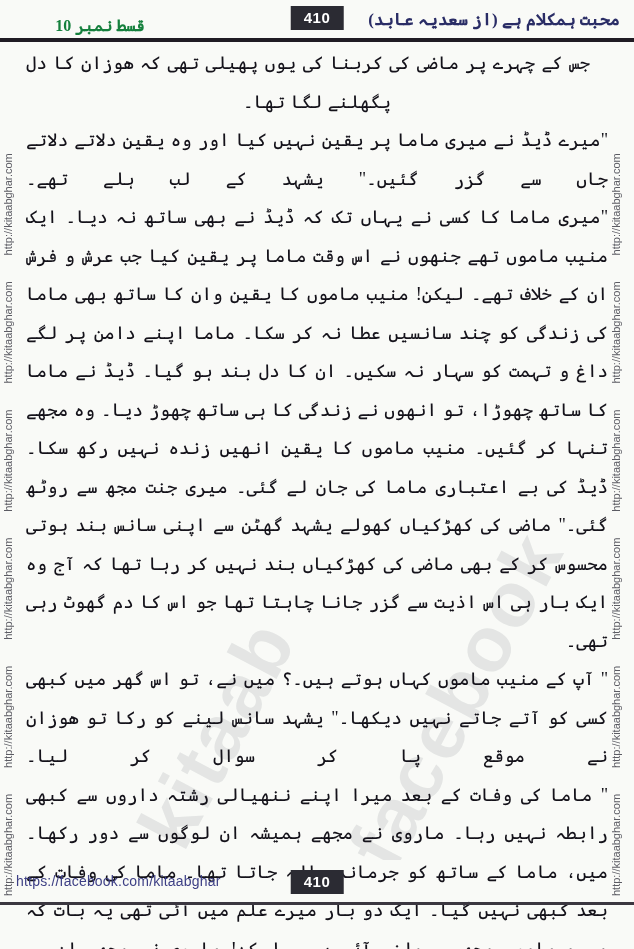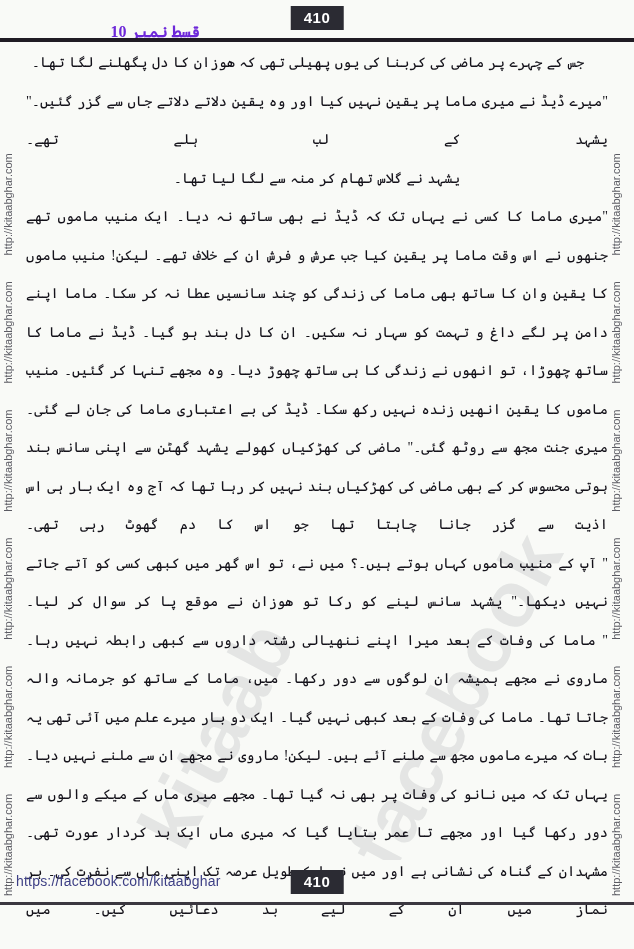--- a/index.html
+++ b/index.html
@@ -42,26 +42,27 @@
     font-size: 17px;
     font-weight: 700;
     color: #2a2d66;
     white-space: nowrap;
     letter-spacing: -0.3px;
   }
   .header-episode {
     position: absolute;
     left: 0;
     right: auto;
-    top: 22px;
+    top: 16px;
     width: 200px;
+    text-align: center;
     font-family: "Liberation Serif", "DejaVu Serif", serif;
     font-size: 16px;
     font-weight: 700;
-    color: #6d28d9;
+    color: #15803d;
     white-space: nowrap;
   }
   .page-badge {
     position: absolute;
     left: 50%;
     transform: translateX(-50%);
     top: 6px;
     background: #2b2b33;
     color: #ffffff;
     font-family: "Liberation Sans", sans-serif;
@@ -138,21 +139,21 @@
   .content {
     position: absolute;
     top: 44px;
     left: 26px;
     width: 582px;
     height: 852px;
     direction: rtl;
     text-align: justify;
     text-align-last: justify;
     font-family: "Liberation Serif", "DejaVu Serif", serif;
-    font-size: 14px;
+    font-size: 18px;
     line-height: 38.5px;
     color: #14121a;
   }
   .content p {
     margin: 0 0 0 0;
     padding: 0;
     text-align: justify;
     text-align-last: justify;
     white-space: normal;
     word-spacing: 1px;
@@ -210,20 +211,21 @@
     padding: 3px 13px 4px 13px;
     letter-spacing: 0.5px;
   }
 </style>
 </head>
 <body>
 
 <div class="page">
 
   <div class="header">
+    <div class="header-title">محبت ہمکلام ہے (از سعدیہ عابد)</div>
     <div class="header-episode">قسط نمبر 10</div>
     <div class="page-badge">410</div>
   </div>
   <div class="rule-top"></div>
 
   <div class="side-wm left">
     <div class="stack">
       <span>http://kitaabghar.com</span>
       <span>http://kitaabghar.com</span>
       <span>http://kitaabghar.com</span>
@@ -244,21 +246,20 @@
   </div>
 
   <div class="diag-wm">
     <span class="w1">kitaab</span>
     <span class="w2">facebook</span>
   </div>
 
   <div class="content">
     <p class="center-last indent">جس کے چہرے پر ماضی کی کربنا کی یوں پھیلی تھی کہ ھوزان کا دل پگھلنے لگا تھا۔</p>
     <p>"میرے ڈیڈ نے میری ماما پر یقین نہیں کیا اور وہ یقین دلاتے دلاتے جاں سے گزر گئیں۔" یشہد کے لب ہلے تھے۔</p>
-    <p class="center-last">یشہد نے گلاس تھام کر منہ سے لگا لیا تھا۔</p>
     <p>"میری ماما کا کسی نے یہاں تک کہ ڈیڈ نے بھی ساتھ نہ دیا۔ ایک منیب ماموں تھے جنھوں نے اس وقت ماما پر یقین کیا جب عرش و فرش ان کے خلاف تھے۔ لیکن! منیب ماموں کا یقین وان کا ساتھ بھی ماما کی زندگی کو چند سانسیں عطا نہ کر سکا۔ ماما اپنے دامن پر لگے داغ و تہمت کو سہار نہ سکیں۔ ان کا دل بند ہو گیا۔ ڈیڈ نے ماما کا ساتھ چھوڑا، تو انھوں نے زندگی کا ہی ساتھ چھوڑ دیا۔ وہ مجھے تنہا کر گئیں۔ منیب ماموں کا یقین انھیں زندہ نہیں رکھ سکا۔ ڈیڈ کی بے اعتباری ماما کی جان لے گئی۔ میری جنت مجھ سے روٹھ گئی۔" ماضی کی کھڑکیاں کھولے یشہد گھٹن سے اپنی سانس بند ہوتی محسوس کر کے بھی ماضی کی کھڑکیاں بند نہیں کر رہا تھا کہ آج وہ ایک بار ہی اس اذیت سے گزر جانا چاہتا تھا جو اس کا دم گھوٹ رہی تھی۔</p>
     <p>" آپ کے منیب ماموں کہاں ہوتے ہیں۔؟ میں نے، تو اس گھر میں کبھی کسی کو آتے جاتے نہیں دیکھا۔" یشہد سانس لینے کو رکا تو ھوزان نے موقع پا کر سوال کر لیا۔</p>
     <p>" ماما کی وفات کے بعد میرا اپنے ننھیالی رشتہ داروں سے کبھی رابطہ نہیں رہا۔ ماروی نے مجھے ہمیشہ ان لوگوں سے دور رکھا۔ میں، ماما کے ساتھ کو جرمانہ والہ جاتا تھا۔ ماما کی وفات کے بعد کبھی نہیں گیا۔ ایک دو بار میرے علم میں آئی تھی یہ بات کہ میرے ماموں مجھ سے ملنے آئے ہیں۔ لیکن! ماروی نے مجھے ان سے ملنے نہیں دیا۔ یہاں تک کہ میں نانو کی وفات پر بھی نہ گیا تھا۔ مجھے میری ماں کے میکے والوں سے دور رکھا گیا اور مجھے تا عمر بتایا گیا کہ میری ماں ایک بد کردار عورت تھی۔ مشہدان کے گناہ کی نشانی ہے اور میں نے ایک طویل عرصہ تک اپنی ماں سے نفرت کی۔ ہر نماز میں ان کے لیے بد دعائیں کیں۔ میں</p>
   </div>
 
   <div class="rule-bottom"></div>
   <div class="footer">
     <a class="footer-left" style="text-decoration:none;">https://facebook.com/kitaabghar</a>
     <div class="footer-badge">410</div>
   </div>

